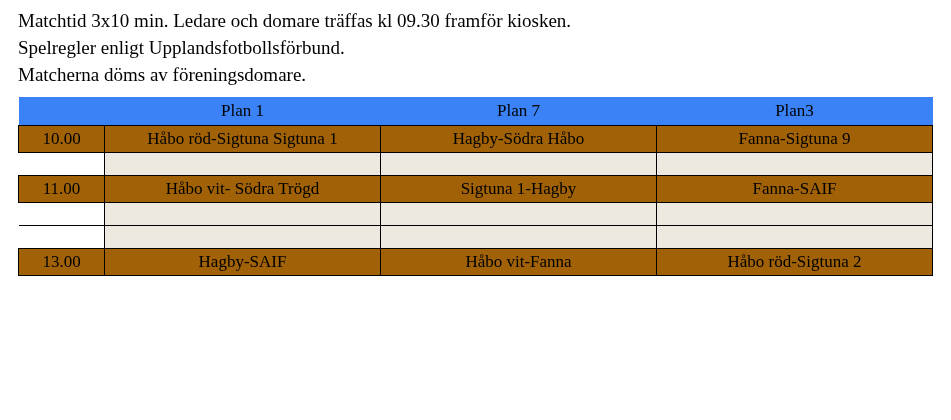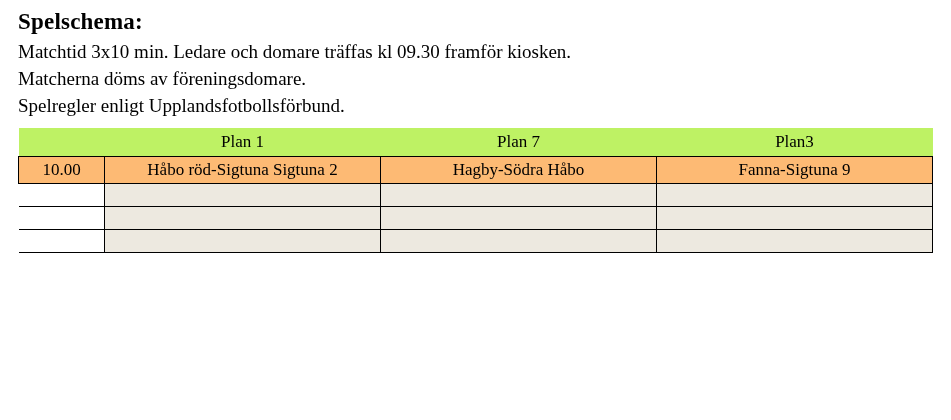--- a/index.html
+++ b/index.html
@@ -35,31 +35,31 @@
     white-space: nowrap;
   }
   table.schedule {
     border-collapse: collapse;
     width: 914px;
     margin-top: 8px;
     table-layout: fixed;
   }
   table.schedule td {
     border: 1px solid #000000;
-    background: #fdba74;
+    background: #a16207;
     height: 26px;
     font-size: 17px;
     text-align: center;
     vertical-align: middle;
     padding: 0 2px;
     overflow: hidden;
     white-space: nowrap;
   }
   table.schedule tr.header-row td {
-    background: #bef264;
+    background: #3b82f6;
     border-left: none;
     border-right: none;
     border-top: none;
     border-bottom: 1px solid #000000;
     height: 28px;
   }
   table.schedule tr.header-row td.corner-cell {
     border: none;
   }
   table.schedule tr.spacer-row td {
@@ -72,64 +72,75 @@
     border-right: none;
   }
   col.c-time { width: 86px; }
   col.c-plan { width: 276px; }
 </style>
 </head>
 <body>
 
 <div class="page">
 
-  <h1 class="doc-title">Spelschema:</h1>
 
   <p class="intro-line">Matchtid 3x10 min. Ledare och domare träffas kl 09.30 framför kiosken.</p>
+  <p class="intro-line">Spelregler enligt Upplandsfotbollsförbund.</p>
   <p class="intro-line">Matcherna döms av föreningsdomare.</p>
-  <p class="intro-line">Spelregler enligt Upplandsfotbollsförbund.</p>
 
   <table class="schedule">
     <colgroup>
       <col class="c-time">
       <col class="c-plan">
       <col class="c-plan">
       <col class="c-plan">
     </colgroup>
     <tbody>
       <tr class="header-row">
         <td class="corner-cell"></td>
         <td>Plan 1</td>
         <td>Plan 7</td>
         <td>Plan3</td>
       </tr>
 
       <tr>
         <td>10.00</td>
-        <td>Håbo röd-Sigtuna Sigtuna 2</td>
+        <td>Håbo röd-Sigtuna Sigtuna 1</td>
         <td>Hagby-Södra Håbo</td>
         <td>Fanna-Sigtuna 9</td>
+      </tr>
+      <tr class="spacer-row">
+        <td class="time-cell"></td>
+        <td></td>
+        <td></td>
+        <td></td>
+      </tr>
+
+      <tr>
+        <td>11.00</td>
+        <td>Håbo vit- Södra Trögd</td>
+        <td>Sigtuna 1-Hagby</td>
+        <td>Fanna-SAIF</td>
       </tr>
       <tr class="spacer-row">
         <td class="time-cell"></td>
         <td></td>
         <td></td>
         <td></td>
       </tr>
 
       <tr class="spacer-row">
         <td class="time-cell"></td>
         <td></td>
         <td></td>
         <td></td>
       </tr>
 
-      <tr class="spacer-row">
-        <td class="time-cell"></td>
-        <td></td>
-        <td></td>
-        <td></td>
+      <tr>
+        <td>13.00</td>
+        <td>Hagby-SAIF</td>
+        <td>Håbo vit-Fanna</td>
+        <td>Håbo röd-Sigtuna 2</td>
       </tr>
-
     </tbody>
   </table>
 
 </div>
 
 </body></html>

